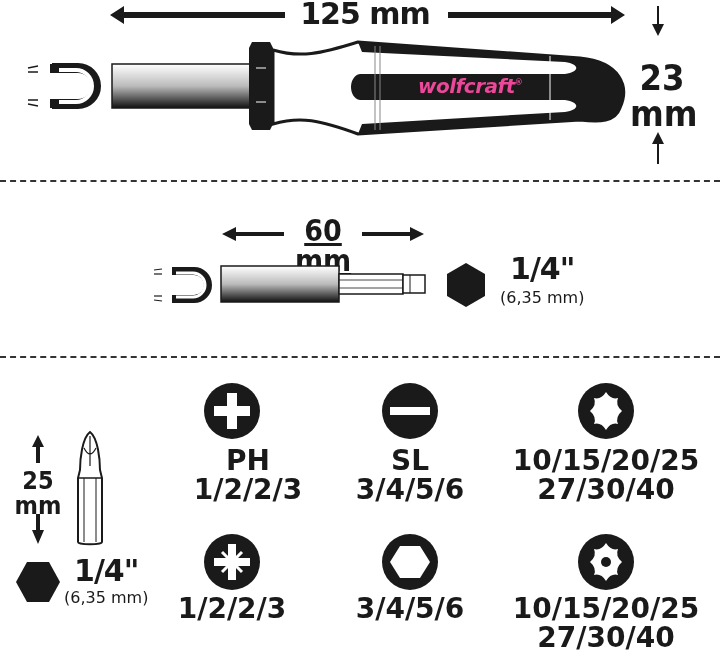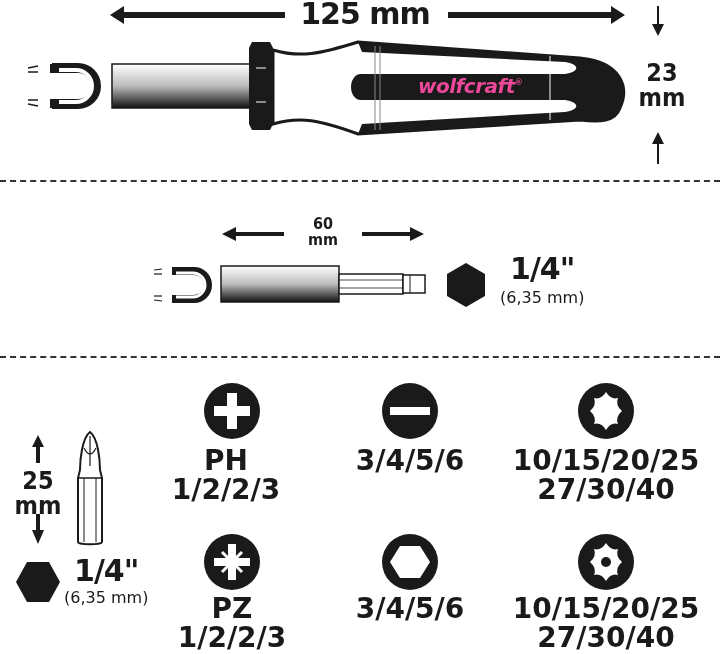--- a/index.html
+++ b/index.html
@@ -59,39 +59,39 @@
     <line x1="265" y1="8" x2="265" y2="92" stroke="#888" stroke-width="1"></line>
     <line x1="270" y1="8" x2="270" y2="92" stroke="#888" stroke-width="1"></line>
   </svg>
   <div class="abs" style="left:418px;top:74px;color:#ec4899;font-weight:bold;font-style:italic;font-size:20px;letter-spacing:-0.5px;">
     <span>wolfcraft</span><sup style="font-size:8px;font-style:normal;">®</sup>
   </div>
 
   <svg class="abs" style="left:650px;top:6px" width="16" height="30">
     <polygon points="7,0 9,0 9,18 14,18 8,30 2,18 7,18" fill="#1a1a1a"></polygon>
   </svg>
-  <div class="abs dim" style="left:630px;top:60px;width:64px;font-size:25px;">
+  <div class="abs dim" style="left:630px;top:60px;width:64px;font-size:36px;">
     <div>23</div>
     <div>mm</div>
   </div>
   <svg class="abs" style="left:650px;top:132px" width="16" height="32">
     <polygon points="8,0 14,12 9,12 9,32 7,32 7,12 2,12" fill="#1a1a1a"></polygon>
   </svg>
 </div>
 
 <div class="divider" style="top:180px"></div>
 
 <div>
   <svg class="abs" style="left:222px;top:226px" width="62" height="16">
     <polygon points="0,8 14,1 14,6 62,6 62,10 14,10 14,15" fill="#1a1a1a"></polygon>
   </svg>
   <svg class="abs" style="left:362px;top:226px" width="62" height="16">
     <polygon points="62,8 48,1 48,6 0,6 0,10 48,10 48,15" fill="#1a1a1a"></polygon>
   </svg>
-  <div class="abs dim" style="left:290px;top:216px;width:66px;font-size:16px;">
+  <div class="abs dim" style="left:290px;top:216px;width:66px;font-size:30px;text-decoration:underline;">
     <div>60</div>
     <div>mm</div>
   </div>
 
   <svg class="abs" style="left:150px;top:264px" width="66" height="42">
     <path d="M22,7 L44,7 A14,14 0 0 1 44,35 L22,35" fill="none" stroke="#1a1a1a" stroke-width="8"></path>
     <path d="M26,9 L43,9 A12,12 0 0 1 43,33 L26,33" fill="none" stroke="#fff" stroke-width="3"></path>
     <g stroke="#1a1a1a" stroke-width="1.2">
       <line x1="4" y1="6" x2="12" y2="5"></line>
         <line x1="4" y1="10" x2="12" y2="10"></line>
@@ -162,25 +162,26 @@
   </svg>
   <svg class="abs" style="left:382px;top:383px" width="56" height="56">
     <circle cx="28" cy="28" r="28" fill="#1a1a1a"></circle>
     <rect x="8" y="24" width="40" height="8" fill="#fff"></rect>
   </svg>
   <svg class="abs" style="left:578px;top:383px" width="56" height="56">
     <circle cx="28" cy="28" r="28" fill="#1a1a1a"></circle>
     <path d="M28,9 Q33,17 40,15 Q37,22 44,28 Q37,34 40,41 Q33,39 28,47 Q23,39 16,41 Q19,34 12,28 Q19,22 16,15 Q23,17 28,9 Z" fill="#fff"></path>
   </svg>
 
-  <div class="bit-label" style="left:156px;top:446px;width:140px;">
+  <div class="bit-label" style="left:178px;top:446px;width:140px;">
     <span class="type">PH</span>
     <span class="sizes">1/2/2/3</span>
   </div>
   <div class="bit-label" style="left:340px;top:446px;width:140px;">
+    <span class="type">SL</span>
     <span class="sizes">3/4/5/6</span>
   </div>
   <div class="bit-label" style="left:500px;top:446px;width:212px;">
     <span class="sizes">10/15/20/25</span>
     <span class="sizes">27/30/40</span>
   </div>
 
   <svg class="abs" style="left:204px;top:534px" width="56" height="56">
     <circle cx="28" cy="28" r="28" fill="#1a1a1a"></circle>
     <rect x="24" y="10" width="8" height="36" fill="#fff"></rect>
@@ -194,21 +195,20 @@
     <circle cx="28" cy="28" r="28" fill="#1a1a1a"></circle>
     <polygon points="18,12 38,12 48,28 38,44 18,44 8,28" fill="#fff"></polygon>
   </svg>
   <svg class="abs" style="left:578px;top:534px" width="56" height="56">
     <circle cx="28" cy="28" r="28" fill="#1a1a1a"></circle>
     <path d="M28,9 Q33,17 40,15 Q37,22 44,28 Q37,34 40,41 Q33,39 28,47 Q23,39 16,41 Q19,34 12,28 Q19,22 16,15 Q23,17 28,9 Z" fill="#fff"></path>
     <circle cx="28" cy="28" r="5" fill="#1a1a1a"></circle>
   </svg>
 
   <div class="bit-label" style="left:162px;top:594px;width:140px;">
-    <span class="type">PZ</span>
     <span class="sizes">1/2/2/3</span>
   </div>
   <div class="bit-label" style="left:340px;top:594px;width:140px;">
     <span class="sizes">3/4/5/6</span>
   </div>
   <div class="bit-label" style="left:500px;top:594px;width:212px;">
     <span class="sizes">10/15/20/25</span>
     <span class="sizes">27/30/40</span>
   </div>
 </div>

